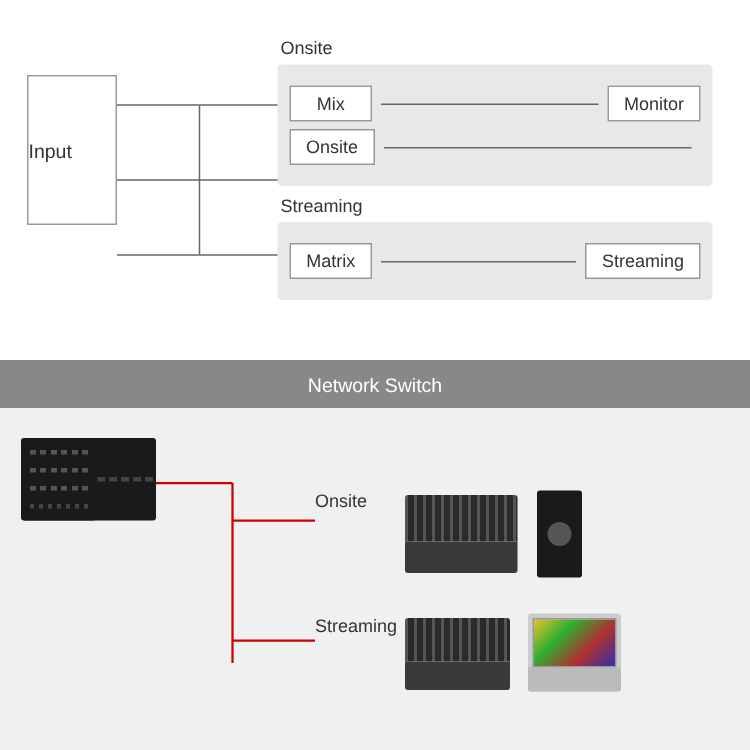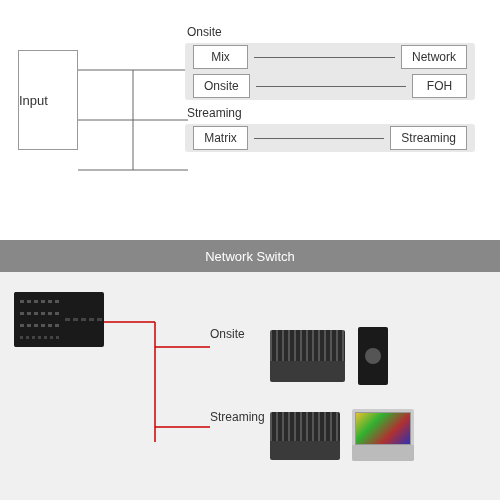--- a/index.html
+++ b/index.html
@@ -52,21 +52,21 @@
     .group-label {
       font-size: 12px;
       color: #333;
       margin-bottom: 4px;
       padding-left: 2px;
     }
 
     .group-bg {
       background: #e8e8e8;
       border-radius: 3px;
-      padding: 2px 8px;
+      padding: 14px 8px;
     }
 
     .row {
       display: flex;
       align-items: center;
       justify-content: space-between;
       margin-bottom: 5px;
     }
     .row:last-child { margin-bottom: 0; }
 
@@ -186,26 +186,25 @@
   </svg>
 
   <div class="groups-container">
 
     <div class="group-section">
       <div class="group-label">Onsite</div>
       <div class="group-bg">
         <div class="row">
           <div class="node-box">Mix</div>
           <div class="line-between"></div>
-          <div class="node-box">Network</div>
+          <div class="node-box">Monitor</div>
         </div>
         <div class="row">
           <div class="node-box">Onsite</div>
           <div class="line-between"></div>
-          <div class="node-box">FOH</div>
         </div>
       </div>
     </div>
 
     <div class="group-section">
       <div class="group-label">Streaming</div>
       <div class="group-bg">
         <div class="row">
           <div class="node-box">Matrix</div>
           <div class="line-between"></div>

